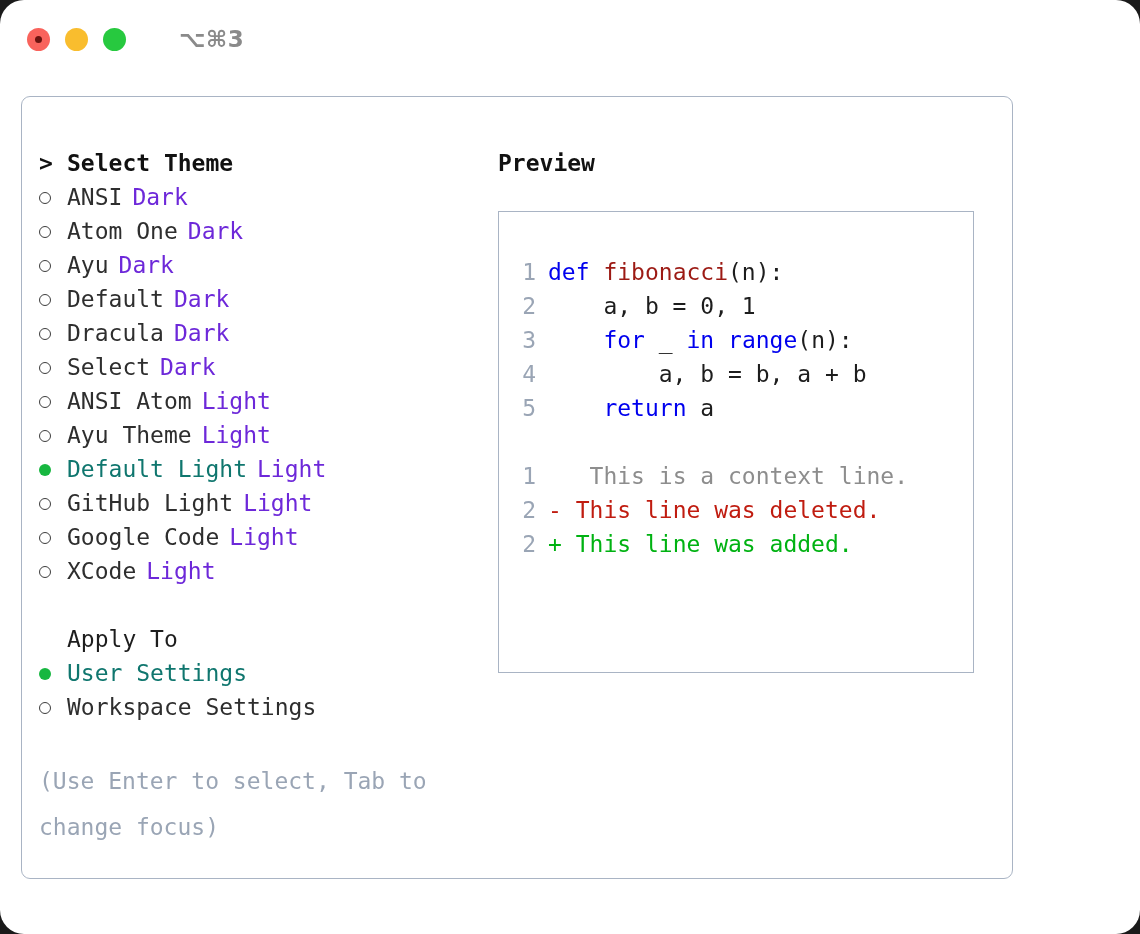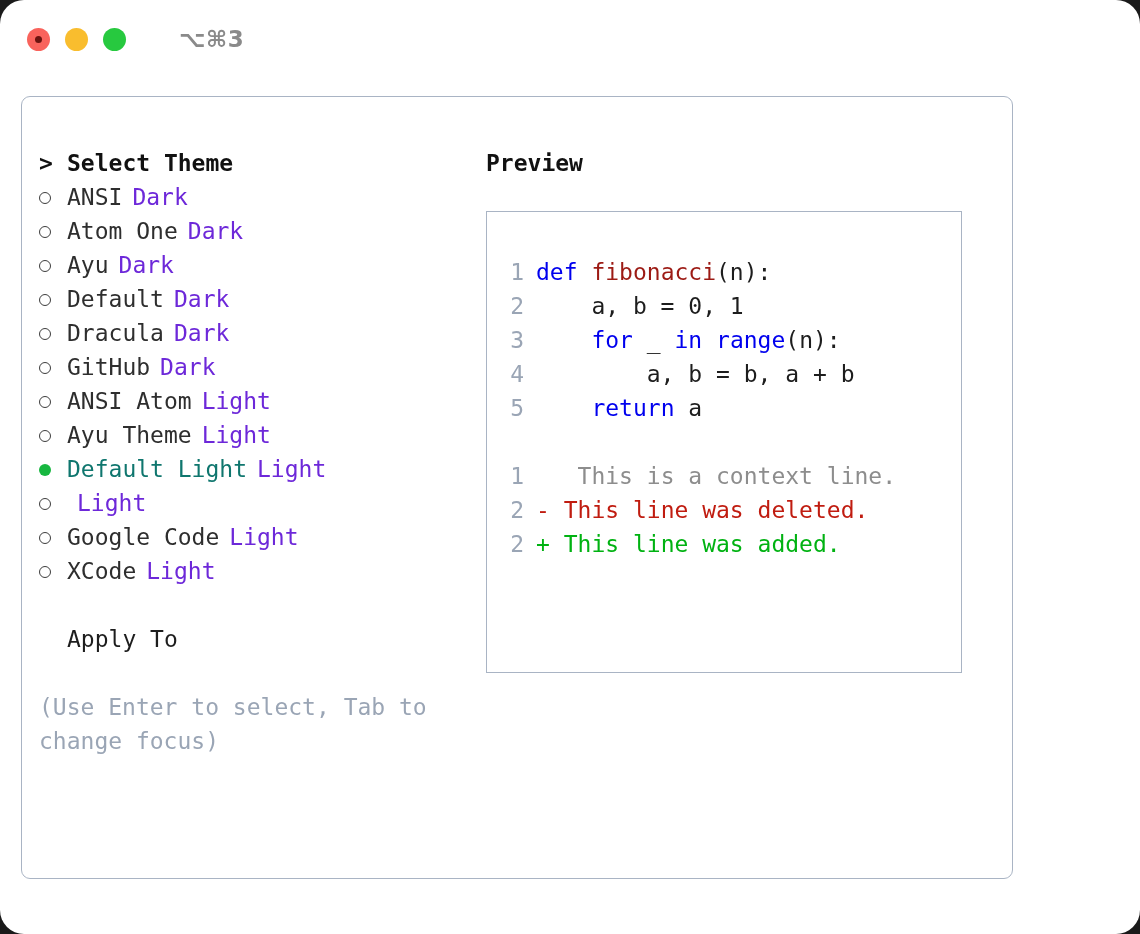--- a/index.html
+++ b/index.html
@@ -145,28 +145,28 @@
     color: #1d1d1d;
     padding-left: 28px;
   }
 
   .spacer-lg { height: 34px; }
 
   .hint {
     margin-top: 34px;
     color: #9aa5b5;
     font-size: 23px;
-    line-height: 34px;
+    line-height: 46px;
     width: 400px;
   }
 
   
   .right {
     position: absolute;
-    left: 464px;
+    left: 476px;
     top: 49px;
     width: 490px;
   }
   .preview-title {
     font-size: 23px;
     font-weight: bold;
     color: #111111;
     line-height: 34px;
   }
   .preview-box {
@@ -247,58 +247,69 @@
               <span class="label">Default</span>
               <span class="badge">Dark</span>
             </div>
             <div class="row">
               <span class="marker"><span class="marker-dot hollow"></span></span>
               <span class="label">Dracula</span>
               <span class="badge">Dark</span>
             </div>
             <div class="row">
               <span class="marker"><span class="marker-dot hollow"></span></span>
-              <span class="label">GitHub</span>
+              <span class="label">Select</span>
               <span class="badge">Dark</span>
             </div>
             <div class="row">
               <span class="marker"><span class="marker-dot hollow"></span></span>
               <span class="label">ANSI Atom</span>
               <span class="badge">Light</span>
             </div>
             <div class="row">
               <span class="marker"><span class="marker-dot hollow"></span></span>
               <span class="label">Ayu Theme</span>
               <span class="badge">Light</span>
             </div>
             <div class="row">
               <span class="marker"><span class="marker-dot filled"></span></span>
               <span class="label sel">Default Light</span>
               <span class="badge">Light</span>
             </div>
             <div class="row">
               <span class="marker"><span class="marker-dot hollow"></span></span>
+              <span class="label">GitHub Light</span>
               <span class="badge">Light</span>
             </div>
             <div class="row">
               <span class="marker"><span class="marker-dot hollow"></span></span>
               <span class="label">Google Code</span>
               <span class="badge">Light</span>
             </div>
             <div class="row">
               <span class="marker"><span class="marker-dot hollow"></span></span>
               <span class="label">XCode</span>
               <span class="badge">Light</span>
             </div>
           </div>
 
         <div class="spacer-lg"></div>
 
         <div class="row group-title">Apply To</div>
 
+        <div id="apply-items">
+            <div class="row">
+              <span class="marker"><span class="marker-dot filled"></span></span>
+              <span class="label sel">User Settings</span>
+            </div>
+            <div class="row">
+              <span class="marker"><span class="marker-dot hollow"></span></span>
+              <span class="label">Workspace Settings</span>
+            </div>
+          </div>
 
         <div class="hint">(Use Enter to select, Tab to change focus)</div>
       </div>
 
       <div class="right">
         <div class="preview-title">Preview</div>
         <div class="preview-box">
           <div class="code" id="code-area"><span class="cline"><span class="lno">1</span><span class="kw">def </span><span class="fn">fibonacci</span><span class="plain">(n):</span></span><span class="cline"><span class="lno">2</span><span class="plain">    a, b = 0, 1</span></span><span class="cline"><span class="lno">3</span><span class="plain">    </span><span class="kw">for</span><span class="plain"> _ </span><span class="kw">in</span><span class="plain"> </span><span class="kw">range</span><span class="plain">(n):</span></span><span class="cline"><span class="lno">4</span><span class="plain">        a, b = b, a + b</span></span><span class="cline"><span class="lno">5</span><span class="plain">    </span><span class="kw">return</span><span class="plain"> a</span></span><span class="blank"></span><span class="cline"><span class="lno">1</span><span class="ctx"> </span><span class="ctx">  This is a context line.</span></span><span class="cline"><span class="lno">2</span><span class="del">-</span><span class="del"> This line was deleted.</span></span><span class="cline"><span class="lno">2</span><span class="add">+</span><span class="add"> This line was added.</span></span></div>
         </div>
       </div>

